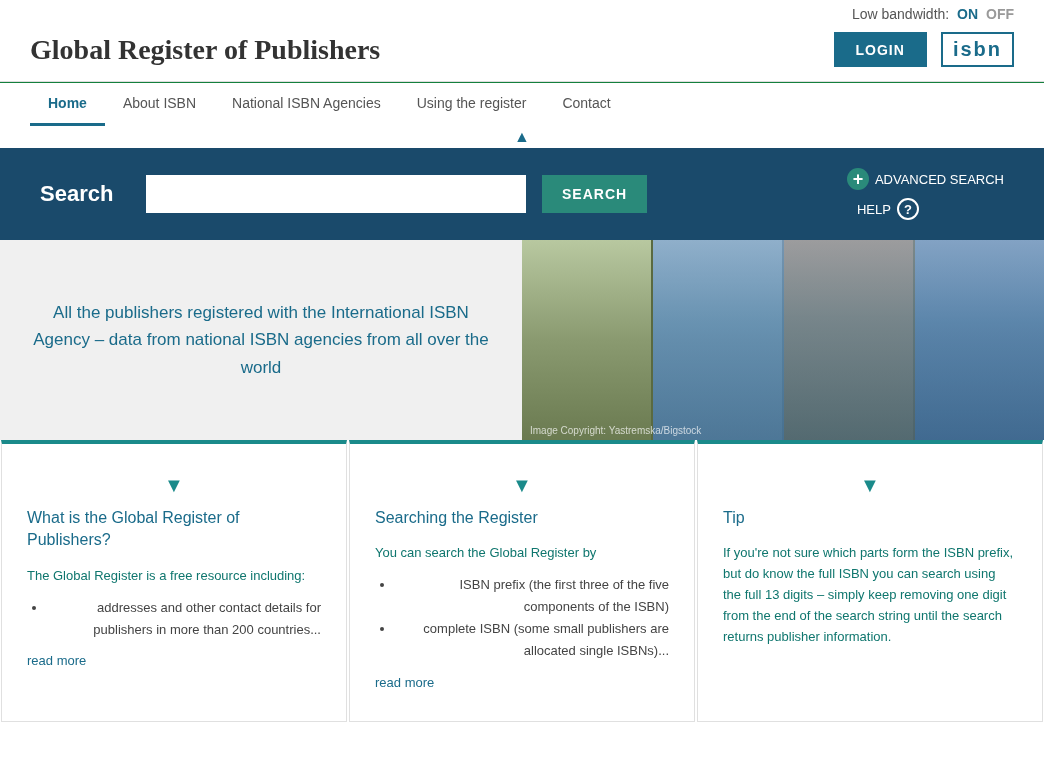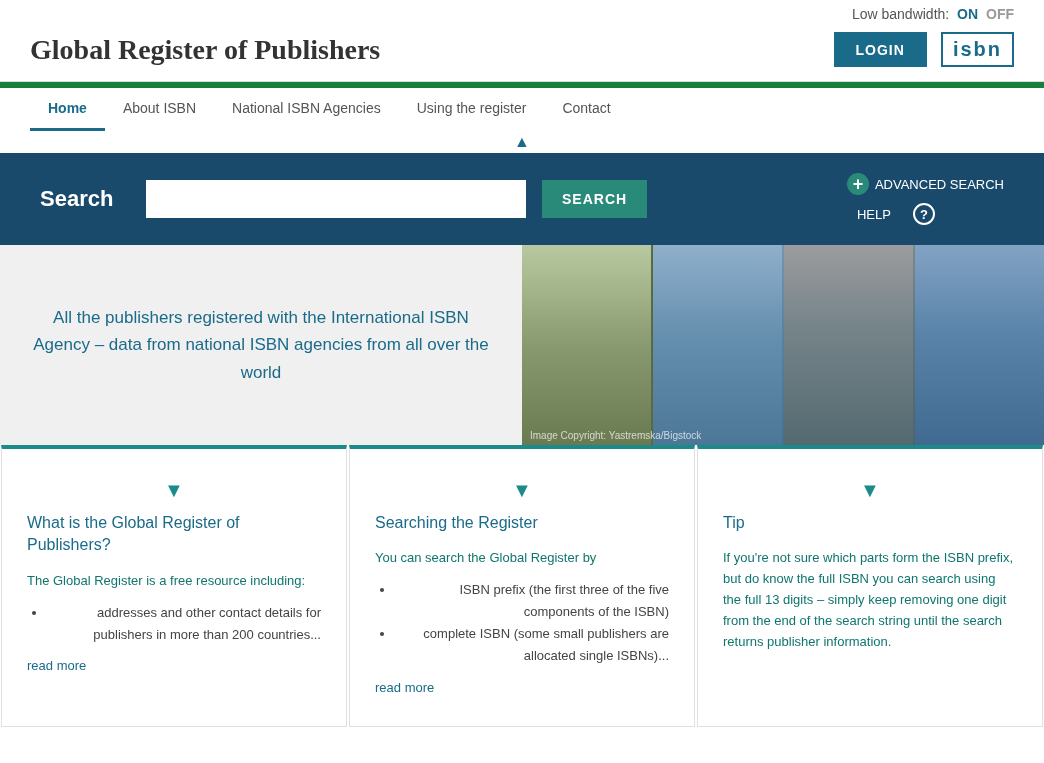--- a/index.html
+++ b/index.html
@@ -56,21 +56,21 @@
       border: 2px solid #1a6b8a;
       padding: 4px 10px;
       font-size: 20px;
       font-weight: bold;
       color: #1a6b8a;
       letter-spacing: 2px;
     }
 
     
     .nav-bar {
-      border-top: 6px solid #15803d;
+      border-top: 1px solid #15803d;
       background: #fff;
       padding: 0 30px;
     }
     .nav-bar ul {
       display: flex;
       list-style: none;
       gap: 0;
     }
     .nav-bar ul li a {
       display: block;
@@ -144,21 +144,21 @@
       align-items: center;
       justify-content: center;
       font-size: 18px;
       font-weight: bold;
       color: #fff;
       flex-shrink: 0;
     }
     .help-area {
       display: flex;
       align-items: center;
-      gap: 22px;
+      gap: 6px;
       color: #fff;
       font-size: 13px;
       cursor: pointer;
       margin-left: 10px;
     }
     .help-circle {
       width: 22px;
       height: 22px;
       border-radius: 50%;
       border: 2px solid #fff;

